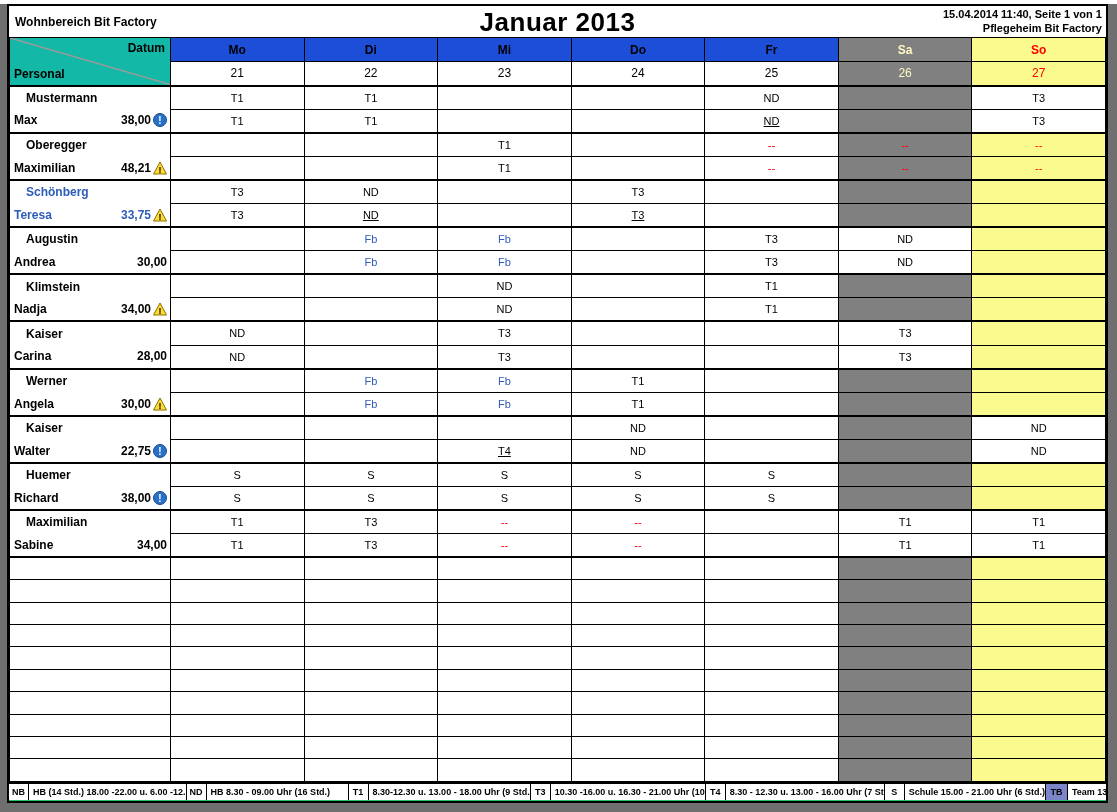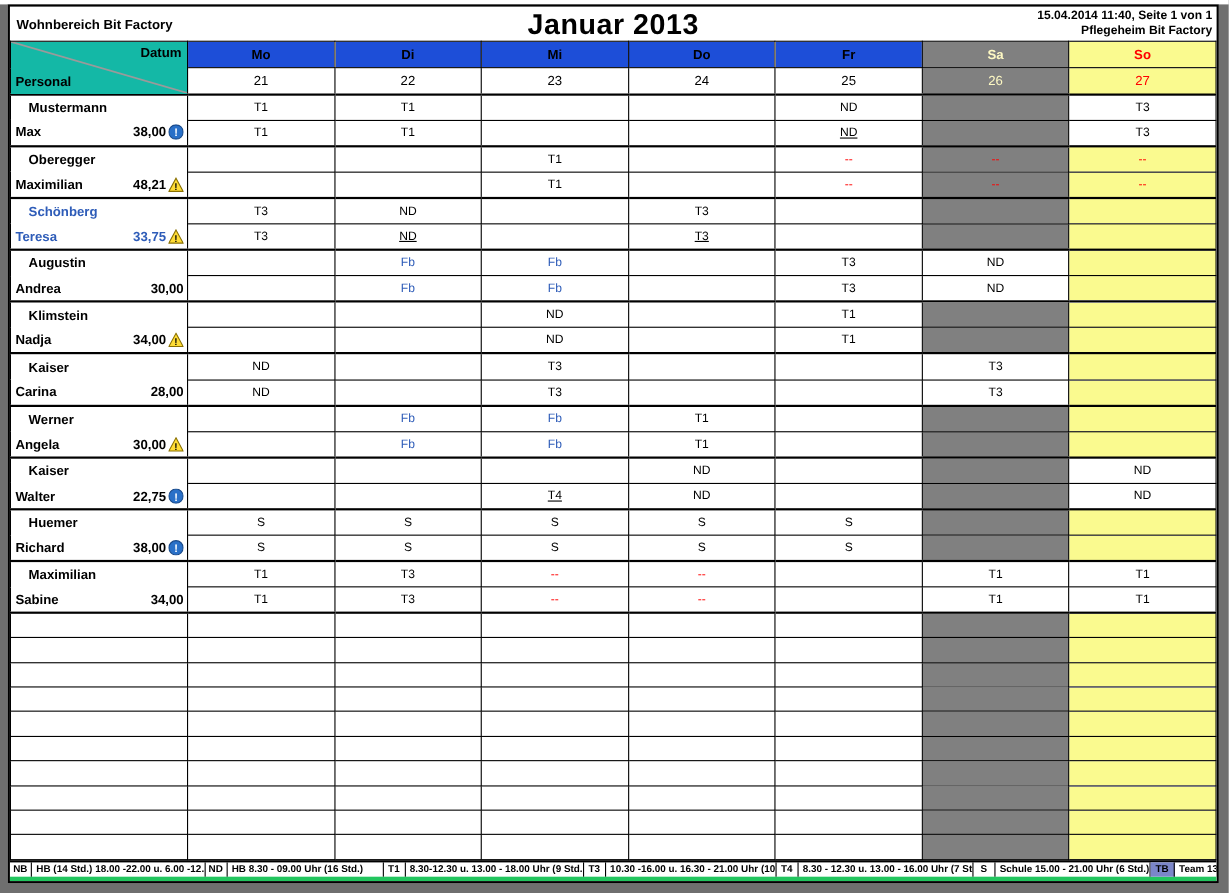--- a/index.html
+++ b/index.html
@@ -43,21 +43,21 @@
              font-size:12px; font-weight:bold; }
   .nameline { height:22.6px; display:flex; align-items:center; padding:0 3px 0 4px;
               font-size:12px; font-weight:bold; }
   .hours { margin-left:auto; }
   .staff-icon { margin-left:2px; flex:0 0 auto; display:flex; }
 
   tr.emptyrow td { height:22.4px; }
 
   
   .legend { border-top:2px solid #000; width:1097px; font-size:9px; font-weight:bold; }
-  .lg-row { display:flex; height:20px; border-bottom:7px solid #22c55e; }
+  .lg-row { display:flex; height:20px; border-bottom:4px solid #22c55e; }
   .lg-sec { display:flex; align-items:stretch; border-right:1px solid #000; }
   .lg-sec:last-child { border-right:none; }
   .lg-code { flex:0 0 20px; display:flex; align-items:center; justify-content:center;
              border-right:1px solid #000; }
   .lg-desc { flex:1 1 auto; display:flex; align-items:center; padding-left:4px; white-space:nowrap; }
   .code-graybg { background:#C0C0C0; color:#FF0000; }
   .code-bluebg { background:#7B86C9; color:#000; }
   .code-blue { color:#2E5CB8; }
   .team-bar { flex:1 1 auto; background:#7B86C9; display:flex; align-items:center;
               justify-content:center; }

